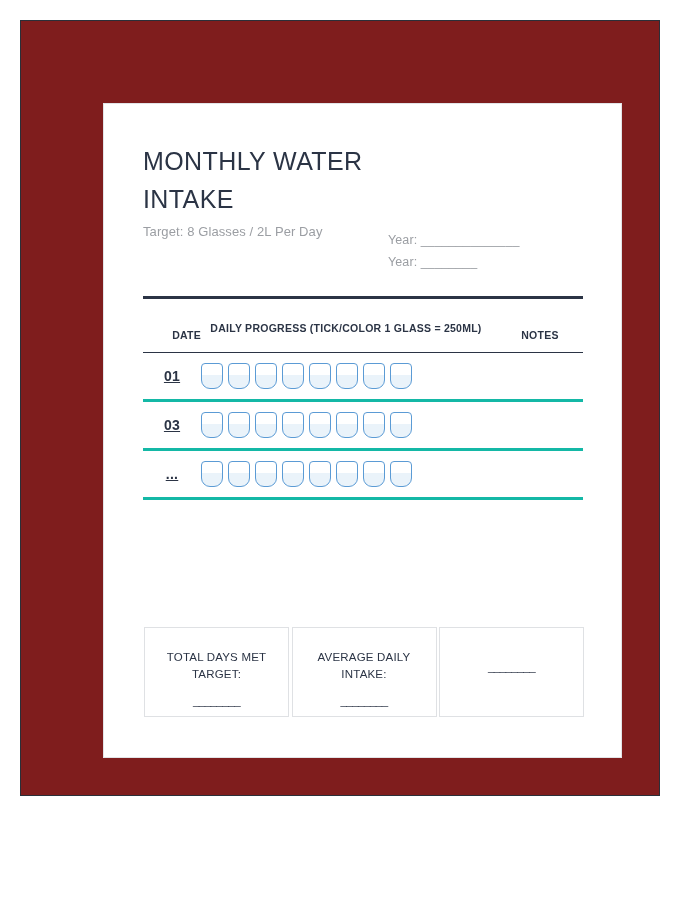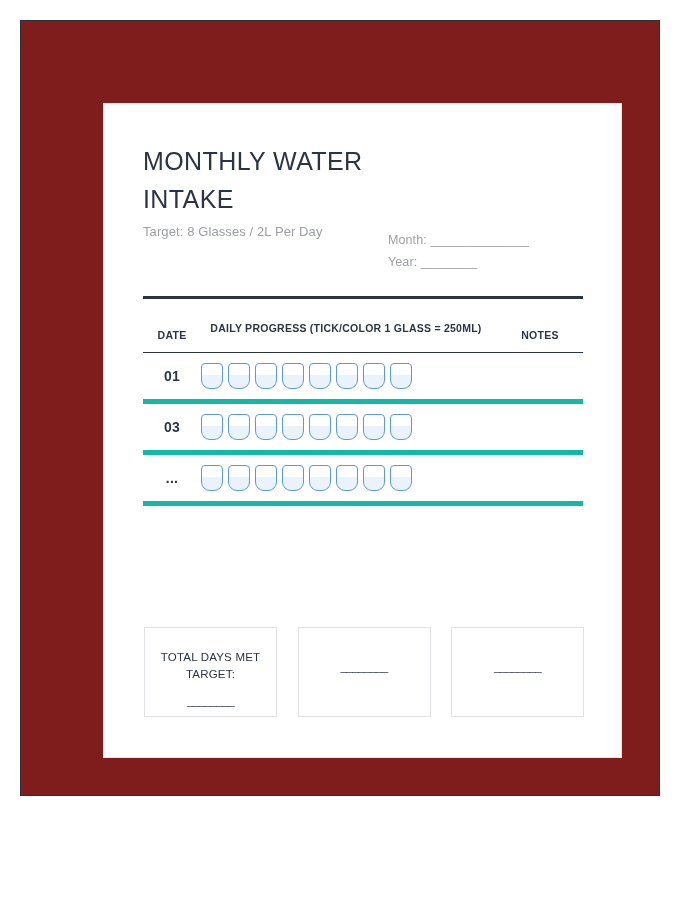--- a/index.html
+++ b/index.html
@@ -108,34 +108,35 @@
     font-weight: bold;
     letter-spacing: 0.25px;
     color: #2b3445;
     text-align: center;
     padding: 4px 0 10px 0;
     border-bottom: 1.3px solid #2b3445;
     vertical-align: top;
     line-height: 13px;
   }
   #tracker-table thead th.th-date {
-    text-align: center;
+    text-align: right;
     padding-top: 11px;
   }
   #tracker-table thead th.th-notes {
     text-align: center;
     padding-top: 11px;
     padding-left: 6px;
   }
 
   #tracker-table tbody td {
-    border-bottom: 5px solid #14b8a6;
+    border-bottom: 3px solid #14b8a6;
     height: 46px;
     padding: 0;
     vertical-align: middle;
+    text-decoration: underline;
   }
   td.cell-date {
     text-align: center;
     font-size: 14px;
     font-weight: bold;
     color: #2b3445;
     letter-spacing: 0.3px;
   }
   td.cell-progress { padding-left: 2px; }
   td.cell-notes { }
@@ -158,21 +159,21 @@
   
   #summary {
     position: absolute;
     left: 1px;
     top: 491px;
     width: 440px;
     display: flex;
     justify-content: space-between;
   }
   .summary-box {
-    width: 133px;
+    width: 145px;
     height: 90px;
     border: 1px solid #dfe1e4;
     box-sizing: border-box;
     display: flex;
     flex-direction: column;
     align-items: center;
     justify-content: flex-start;
     padding-top: 21px;
   }
   .summary-label {
@@ -195,21 +196,21 @@
 
 <div id="page-frame">
   <div id="sheet">
     <div id="sheet-inner">
 
       <div class="header-block">
         <h1 class="title">MONTHLY WATER INTAKE</h1>
         <p class="subtitle">Target: 8 Glasses / 2L Per Day</p>
 
         <div class="meta-block">
-          <div class="meta-line">Month: ______________</div>
+          <div class="meta-line">Year: ______________</div>
           <div class="meta-line">Year: ________</div>
         </div>
 
         <div class="rule-thick"></div>
       </div>
 
       <table id="tracker-table">
         <colgroup>
           <col class="c-date">
           <col class="c-progress">
@@ -273,20 +274,21 @@
             </tr>
           </tbody>
       </table>
 
       <div id="summary">
           <div class="summary-box">
             <div class="summary-label">TOTAL DAYS MET TARGET:</div>
             <div class="summary-blank">________</div>
           </div>
           <div class="summary-box">
+            <div class="summary-label">AVERAGE DAILY INTAKE:</div>
             <div class="summary-blank">________</div>
           </div>
           <div class="summary-box">
             <div class="summary-blank">________</div>
           </div>
         </div>
 
     </div>
   </div>
 </div>

